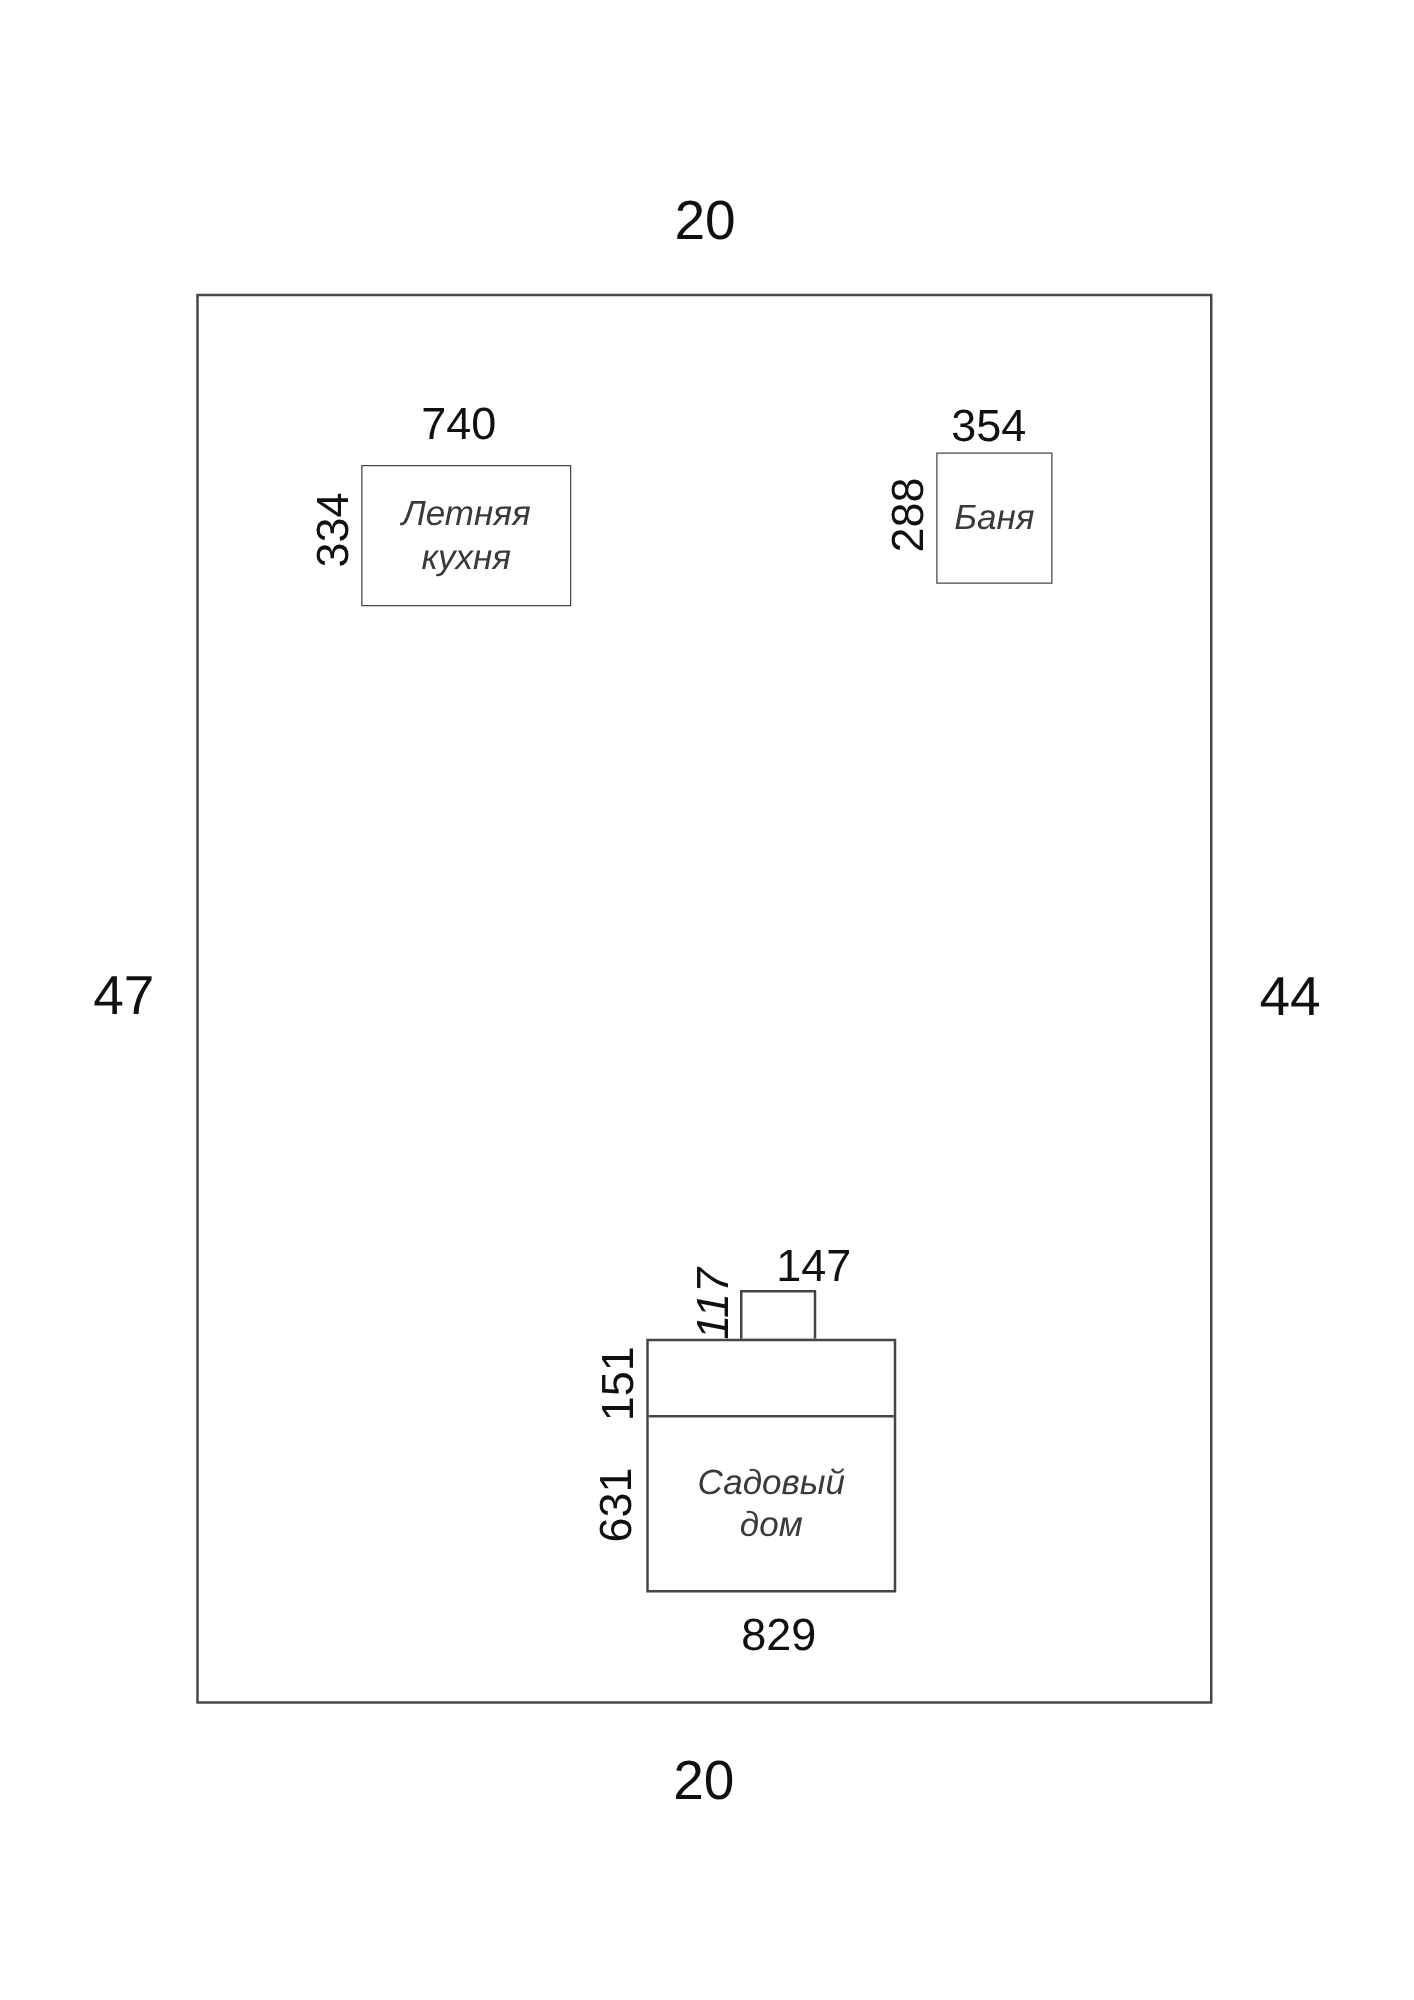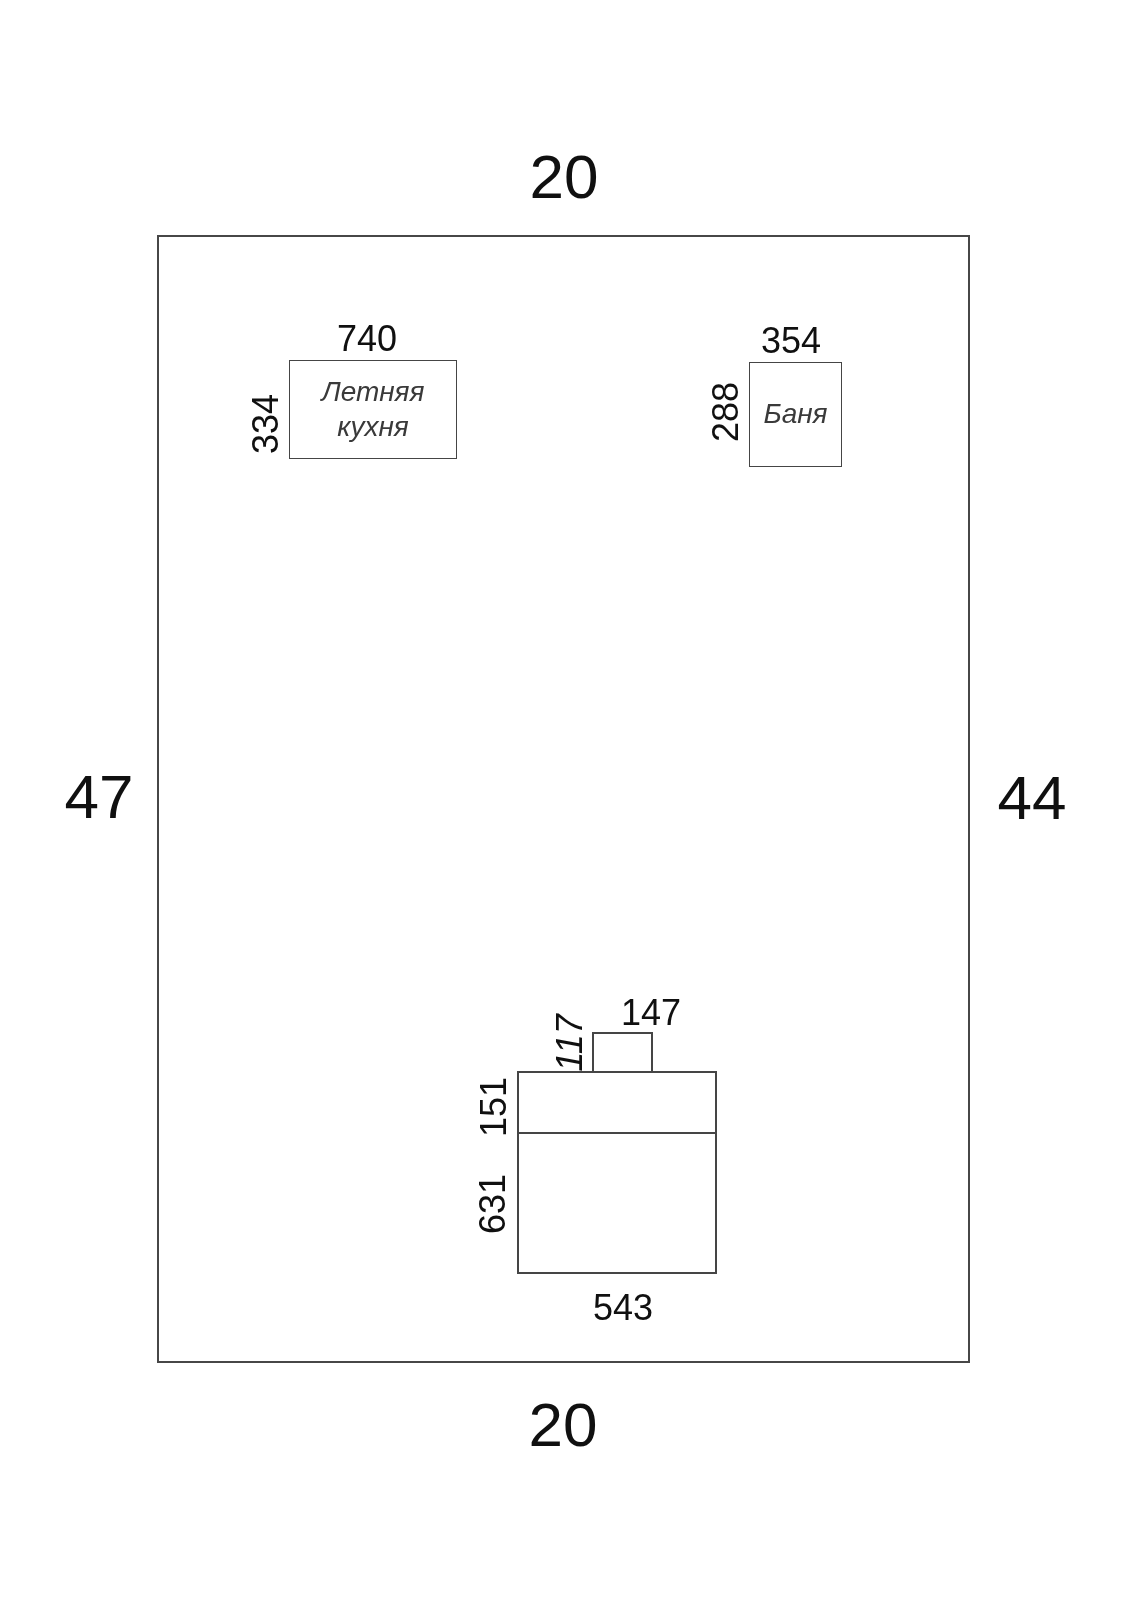--- a/index.html
+++ b/index.html
@@ -58,21 +58,21 @@
     line-height: 1;
   }
   .dim-rot {
     transform: translate(-50%, -50%) rotate(-90deg);
   }
   .dim-rot-italic {
     transform: translate(-50%, -50%) rotate(-90deg);
     font-style: italic;
   }
   .dim-lg {
-    font-size: 62px;
+    font-size: 44px;
   }
   
   .divider-h {
     position: absolute;
     left: 0;
     right: 0;
     height: 2px;
     background: #454545;
   }
   .gh-section {
@@ -89,39 +89,45 @@
 
 <div class="canvas">
 
   <div class="plot-rect"></div>
 
   <div class="dim dim-lg" style="left:564px; top:177px;">20</div>
   <div class="dim dim-lg" style="left:563px; top:1425px;">20</div>
   <div class="dim dim-lg" style="left:99px; top:797px;">47</div>
   <div class="dim dim-lg" style="left:1032px; top:798px;">44</div>
 
-  <div class="bld-box thin" style="left:289px; top:360px; width:168px; height:99px;">
+  <div class="bld-box thin" style="left:289px; top:372px; width:168px; height:113px;">
     <div class="bld-name">
       <span>Летняя</span><br>
       <span>кухня</span>
     </div>
   </div>
   <div class="dim" style="left:367px; top:339px;">740</div>
   <div class="dim dim-rot" style="left:266px; top:424px;">334</div>
 
   <div class="bld-box thin" style="left:749px; top:362px; width:93px; height:105px;">
     <div class="bld-name">Баня</div>
   </div>
   <div class="dim" style="left:791px; top:341px;">354</div>
   <div class="dim dim-rot" style="left:726px; top:412px;">288</div>
 
   <div class="bld-box" style="left:592px; top:1032px; width:61px; height:41px;"></div>
   <div class="dim" style="left:623px; top:1013px;margin-left:28px;">147</div>
   <div class="dim dim-rot-italic" style="left:570px; top:1043px;">117</div>
 
   <div class="bld-box" style="left:517px; top:1071px; width:200px; height:203px;">
     <div class="divider-h" style="top:59px;"></div>
+    <div class="gh-section" style="top:61px; bottom:0;">
+      <div class="bld-name">
+        <span>Садовый</span><br>
+        <span>дом</span>
+      </div>
+    </div>
   </div>
   <div class="dim dim-rot" style="left:494px; top:1107px;">151</div>
   <div class="dim dim-rot" style="left:493px; top:1204px;">631</div>
-  <div class="dim" style="left:623px; top:1308px;">543</div>
+  <div class="dim" style="left:623px; top:1308px;">829</div>
 
 </div>
 
 </body></html>

